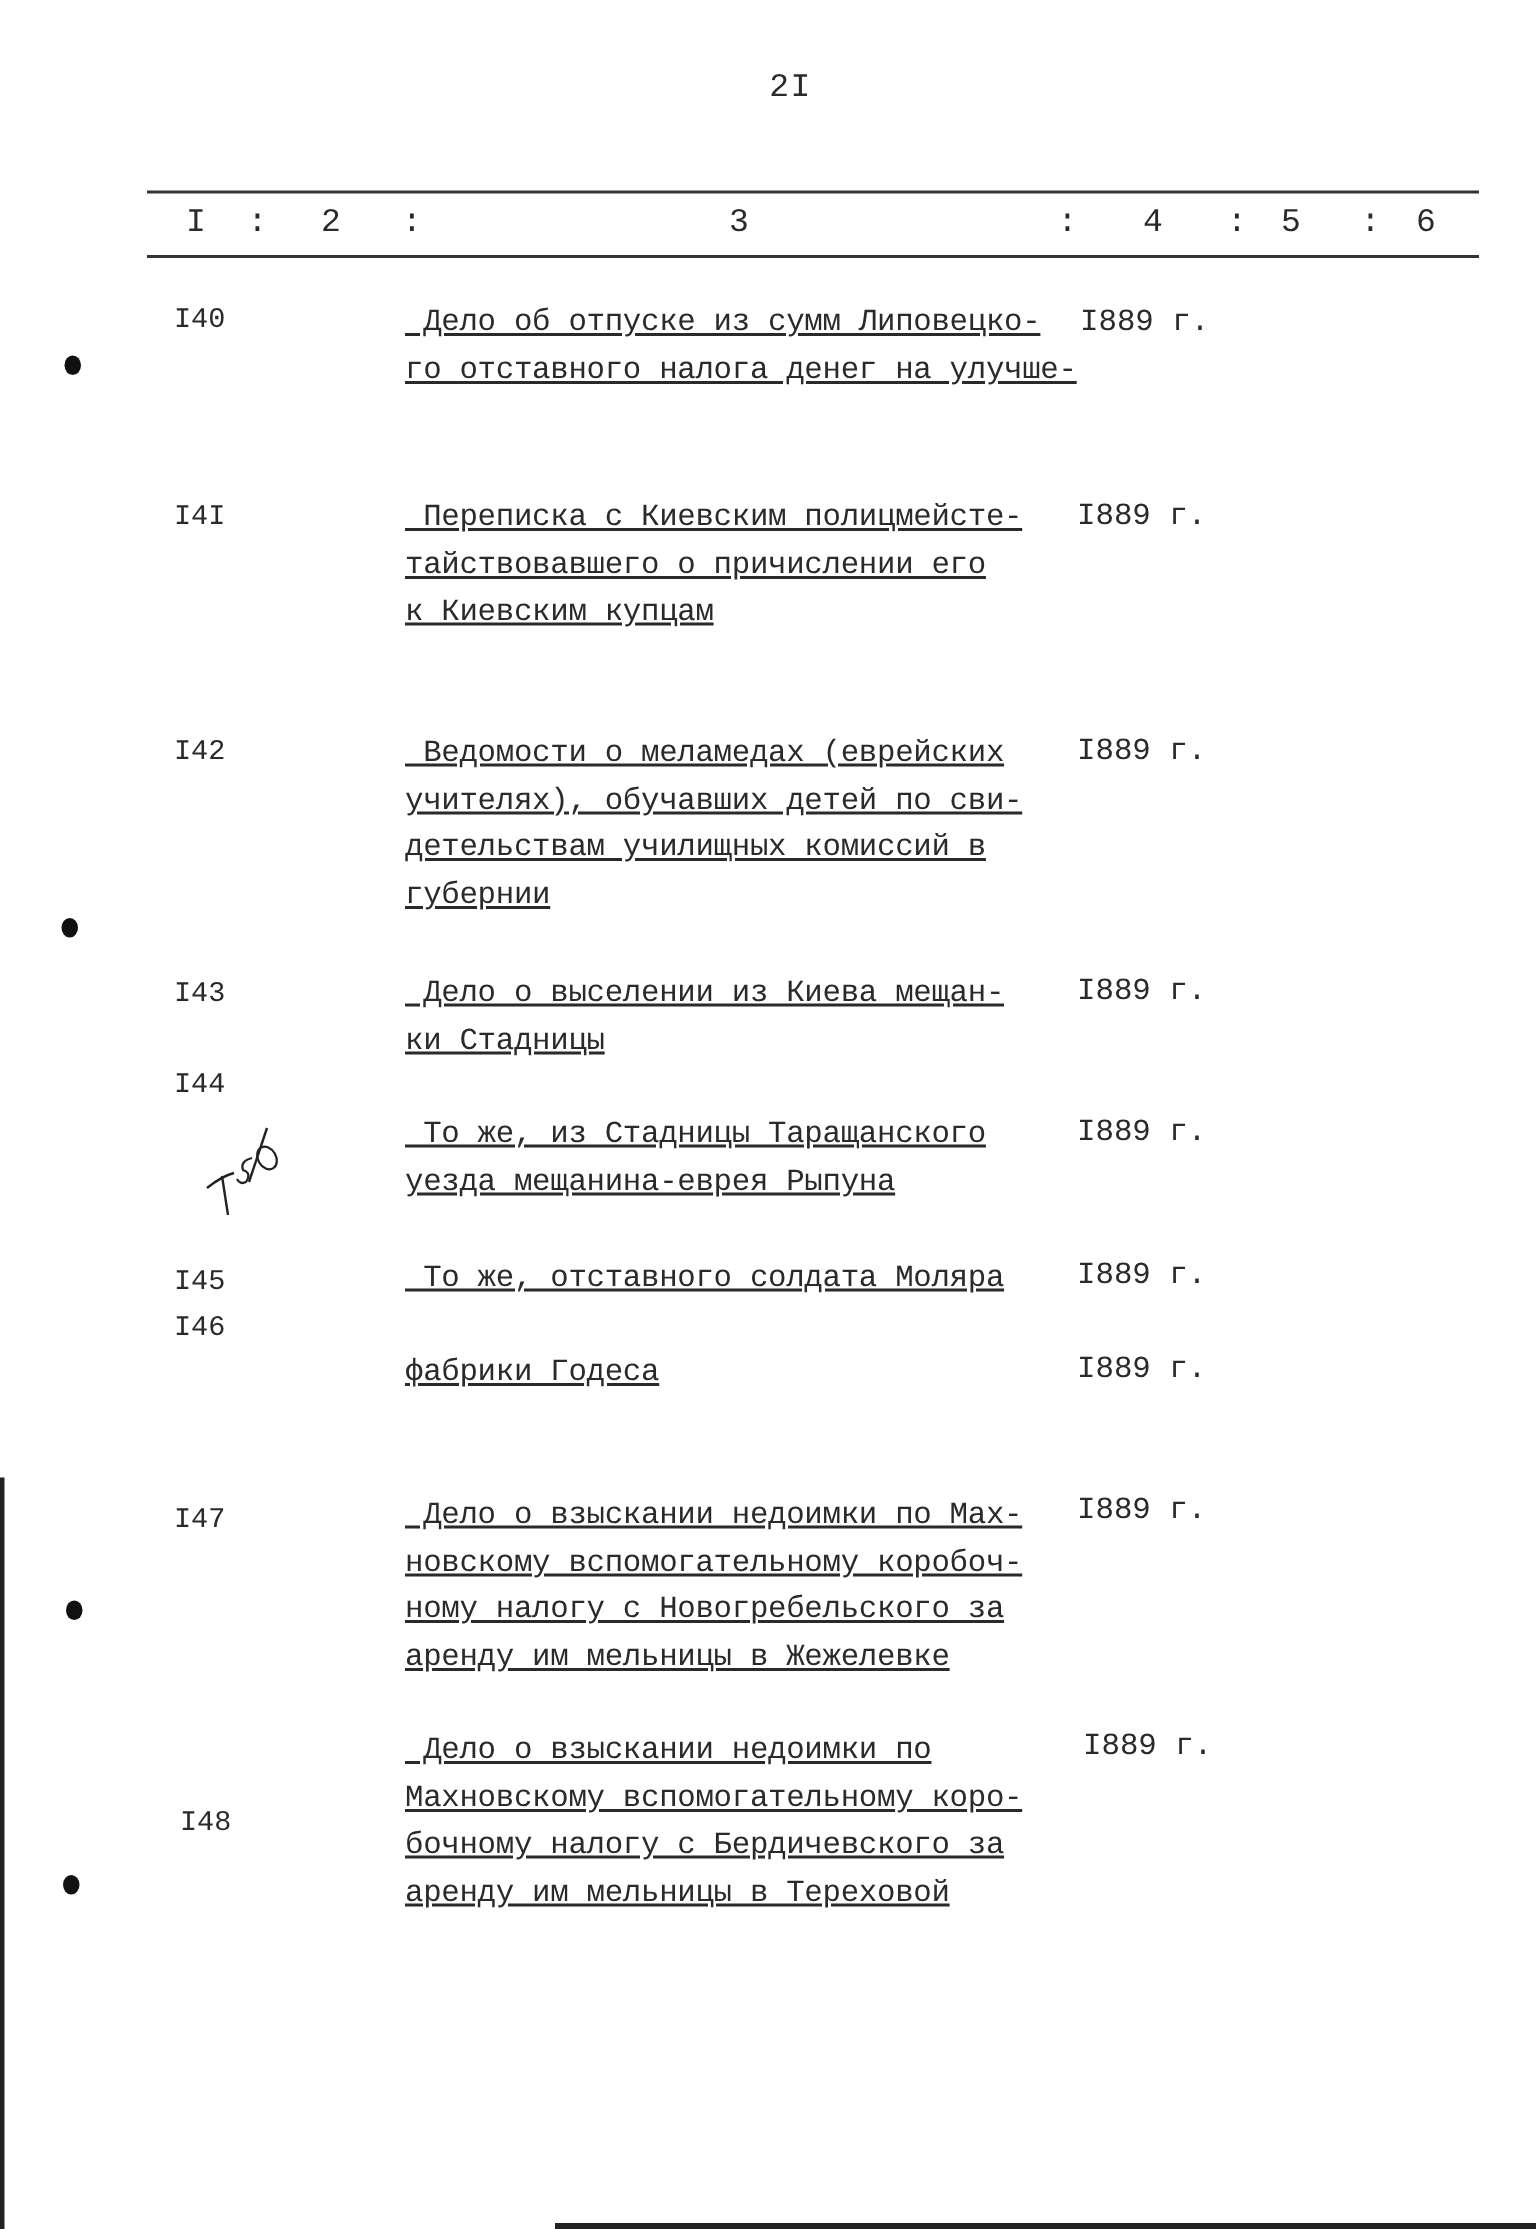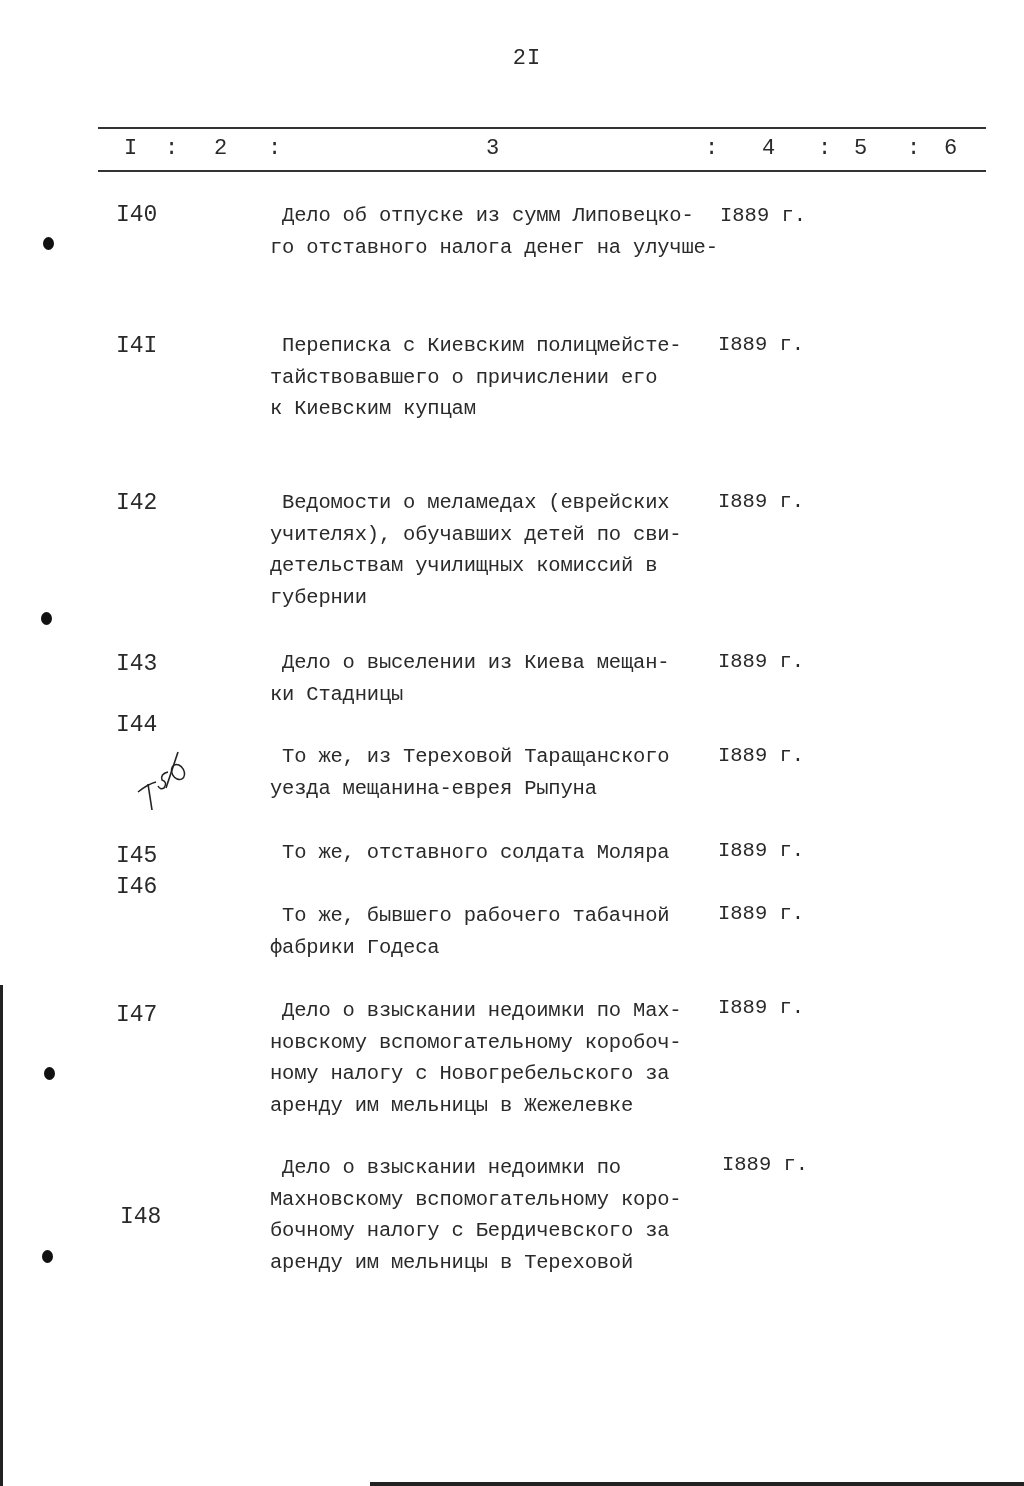--- a/index.html
+++ b/index.html
@@ -41,31 +41,32 @@
       height: 26px;
       font-size: 22px;
     }
     .header-row span {
       position: absolute;
       top: 0;
     }
     .entry-num {
       position: absolute;
       left: 116px;
-      font-size: 23px;
+      font-size: 19px;
       text-align: center;
     }
     .entry-text {
       position: absolute;
       left: 270px;
       width: 450px;
       font-size: 20.5px;
       line-height: 31.5px;
       white-space: pre;
       letter-spacing: -0.2px;
+      text-decoration: underline;
     }
     .entry-date {
       position: absolute;
       left: 718px;
       font-size: 20.5px;
     }
     .punch {
       position: absolute;
       width: 11px;
       height: 13px;
@@ -146,33 +147,33 @@
   <div>
     <div class="entry-num" style="top:712px">I44</div>
     <svg class="handwritten" viewBox="0 0 70 70">
       <path d="M48 4 L36 40" stroke="#222" stroke-width="1.6" fill="none"></path>
       <path d="M8 44 Q18 36 26 34" stroke="#222" stroke-width="1.6" fill="none"></path>
       <path d="M18 36 L22 62" stroke="#222" stroke-width="1.6" fill="none"></path>
       <path d="M38 24 Q30 26 32 32 Q38 34 34 40 Q30 42 28 38" stroke="#222" stroke-width="1.5" fill="none"></path>
       <ellipse cx="48" cy="24" rx="6" ry="8" transform="rotate(-30 48 24)" stroke="#222" stroke-width="1.5" fill="none"></ellipse>
       <text x="0" y="0" style="display:none">150</text>
     </svg>
-    <div class="entry-text" style="top:741px"><div> То же, из Тереховой Таращанского</div><div>уезда мещанина-еврея Рыпуна</div></div>
+    <div class="entry-text" style="top:741px"><div> То же, из Стадницы Таращанского</div><div>уезда мещанина-еврея Рыпуна</div></div>
     <div class="entry-date" style="top:744px">I889 г.</div>
   </div>
 
   <div>
     <div class="entry-num" style="top:843px">I45</div>
     <div class="entry-text" style="top:837px"><div> То же, отставного солдата Моляра</div></div>
     <div class="entry-date" style="top:839px">I889 г.</div>
   </div>
 
   <div>
     <div class="entry-num" style="top:874px">I46</div>
-    <div class="entry-text" style="top:900px"><div> То же, бывшего рабочего табачной</div><div>фабрики Годеса</div></div>
+    <div class="entry-text" style="top:900px"><div>фабрики Годеса</div></div>
     <div class="entry-date" style="top:902px">I889 г.</div>
   </div>
 
   <div>
     <div class="entry-num" style="top:1002px">I47</div>
     <div class="entry-text" style="top:995px"><div> Дело о взыскании недоимки по Мах-</div><div>новскому вспомогательному коробоч-</div><div>ному налогу с Новогребельского за</div><div>аренду им мельницы в Жежелевке</div></div>
     <div class="entry-date" style="top:996px">I889 г.</div>
   </div>
 
   <div>

